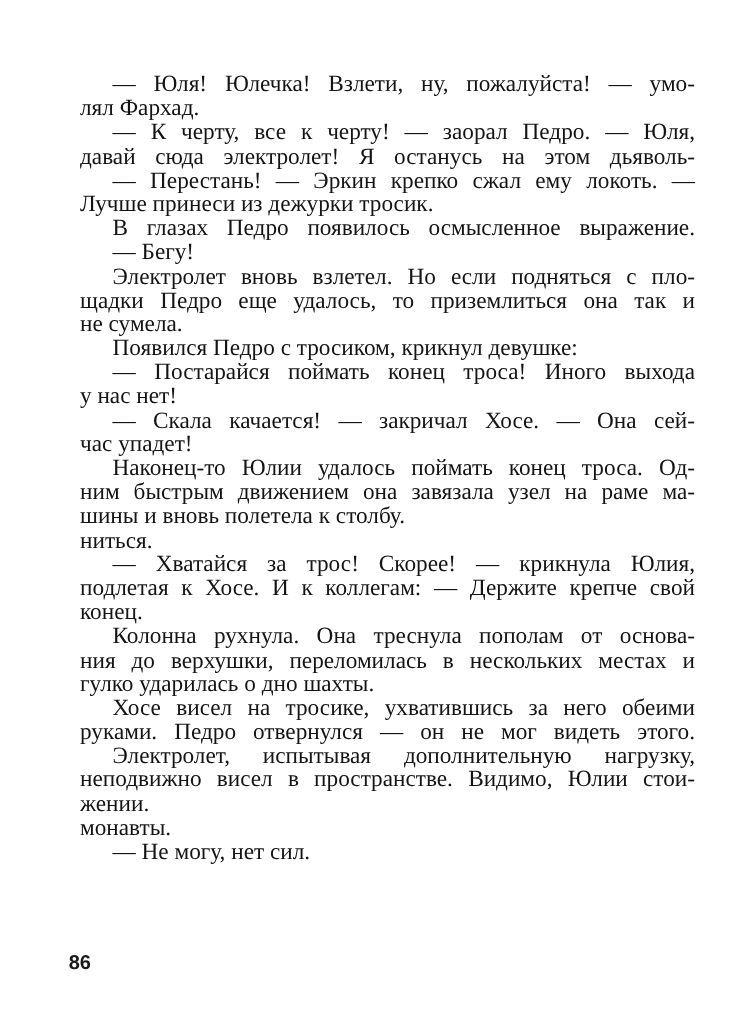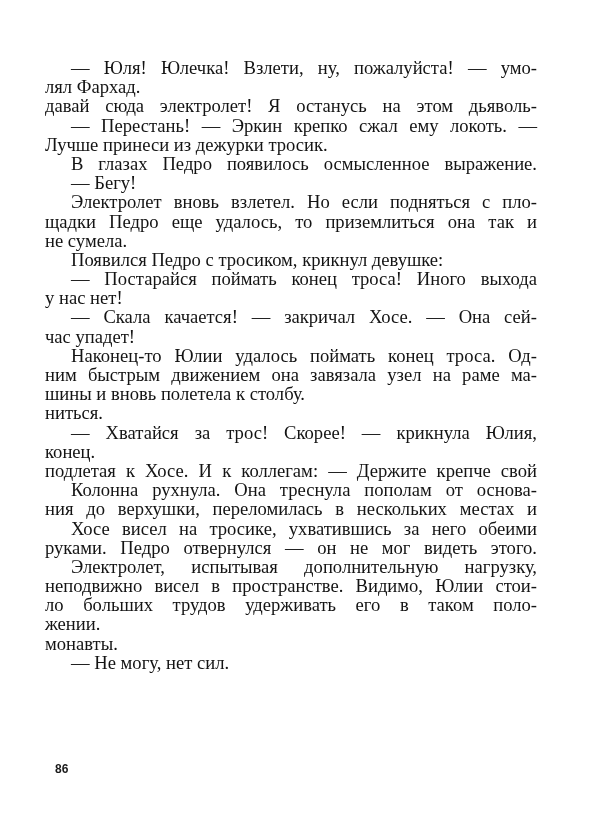--- a/index.html
+++ b/index.html
@@ -1,63 +1,64 @@
 <!DOCTYPE html>
 <html><head>
 <meta charset="utf-8">
 <style>
   html, body { margin: 0; padding: 0; background: #ffffff; }
   body { width: 600px; height: 826px; position: relative; overflow: hidden; }
   .page {
-    position: absolute; left: 45px; top: 58px; width: 492px;
+    position: absolute; left: 64px; top: 58px; width: 492px;
     font-family: "Liberation Serif", "DejaVu Serif", serif;
     font-size: 18.6px; line-height: 19.2px; color: #141414;
   }
   .line {
     display: block; white-space: nowrap; height: 19.2px;
     text-align: justify; text-align-last: justify;
   }
   .line.last { text-align-last: left; }
   .line.indent { padding-left: 26px; }
   .pagenum {
     position: absolute; left: 55px; top: 762px;
     font-family: "Liberation Sans", "DejaVu Sans", sans-serif;
-    font-size: 12px; font-weight: bold; color: #1a1a1a;
+    font-size: 16px; font-weight: bold; color: #1a1a1a;
   }
 </style>
 </head>
 <body>
 
 <div class="page" id="page-body">
     <span class="line indent">— Юля! Юлечка! Взлети, ну, пожалуйста! — умо-</span>
     <span class="line last">лял Фархад.</span>
+    <span class="line indent">— К черту, все к черту! — заорал Педро. — Юля,</span>
     <span class="line">давай сюда электролет! Я останусь на этом дьяволь-</span>
     <span class="line indent">— Перестань! — Эркин крепко сжал ему локоть. —</span>
     <span class="line last">Лучше принеси из дежурки тросик.</span>
     <span class="line indent">В глазах Педро появилось осмысленное выражение.</span>
     <span class="line indent last">— Бегу!</span>
     <span class="line indent">Электролет вновь взлетел. Но если подняться с пло-</span>
     <span class="line">щадки Педро еще удалось, то приземлиться она так и</span>
     <span class="line last">не сумела.</span>
     <span class="line indent last">Появился Педро с тросиком, крикнул девушке:</span>
     <span class="line indent">— Постарайся поймать конец троса! Иного выхода</span>
     <span class="line last">у нас нет!</span>
     <span class="line indent">— Скала качается! — закричал Хосе. — Она сей-</span>
     <span class="line last">час упадет!</span>
     <span class="line indent">Наконец-то Юлии удалось поймать конец троса. Од-</span>
     <span class="line">ним быстрым движением она завязала узел на раме ма-</span>
     <span class="line last">шины и вновь полетела к столбу.</span>
     <span class="line last">ниться.</span>
     <span class="line indent">— Хватайся за трос! Скорее! — крикнула Юлия,</span>
+    <span class="line">подлетая к Хосе. И к коллегам: — Держите крепче свой</span>
     <span class="line last">конец.</span>
-    <span class="line">подлетая к Хосе. И к коллегам: — Держите крепче свой</span>
     <span class="line indent">Колонна рухнула. Она треснула пополам от основа-</span>
     <span class="line">ния до верхушки, переломилась в нескольких местах и</span>
+    <span class="line last">гулко ударилась о дно шахты.</span>
     <span class="line indent">Хосе висел на тросике, ухватившись за него обеими</span>
     <span class="line">руками. Педро отвернулся — он не мог видеть этого.</span>
     <span class="line indent">Электролет, испытывая дополнительную нагрузку,</span>
     <span class="line">неподвижно висел в пространстве. Видимо, Юлии стои-</span>
-    <span class="line">ло больших трудов удерживать его в таком поло-</span>
     <span class="line last">жении.</span>
     <span class="line last">монавты.</span>
     <span class="line indent last">— Не могу, нет сил.</span>
   </div>
 <div class="pagenum">86</div>
 
 </body></html>

